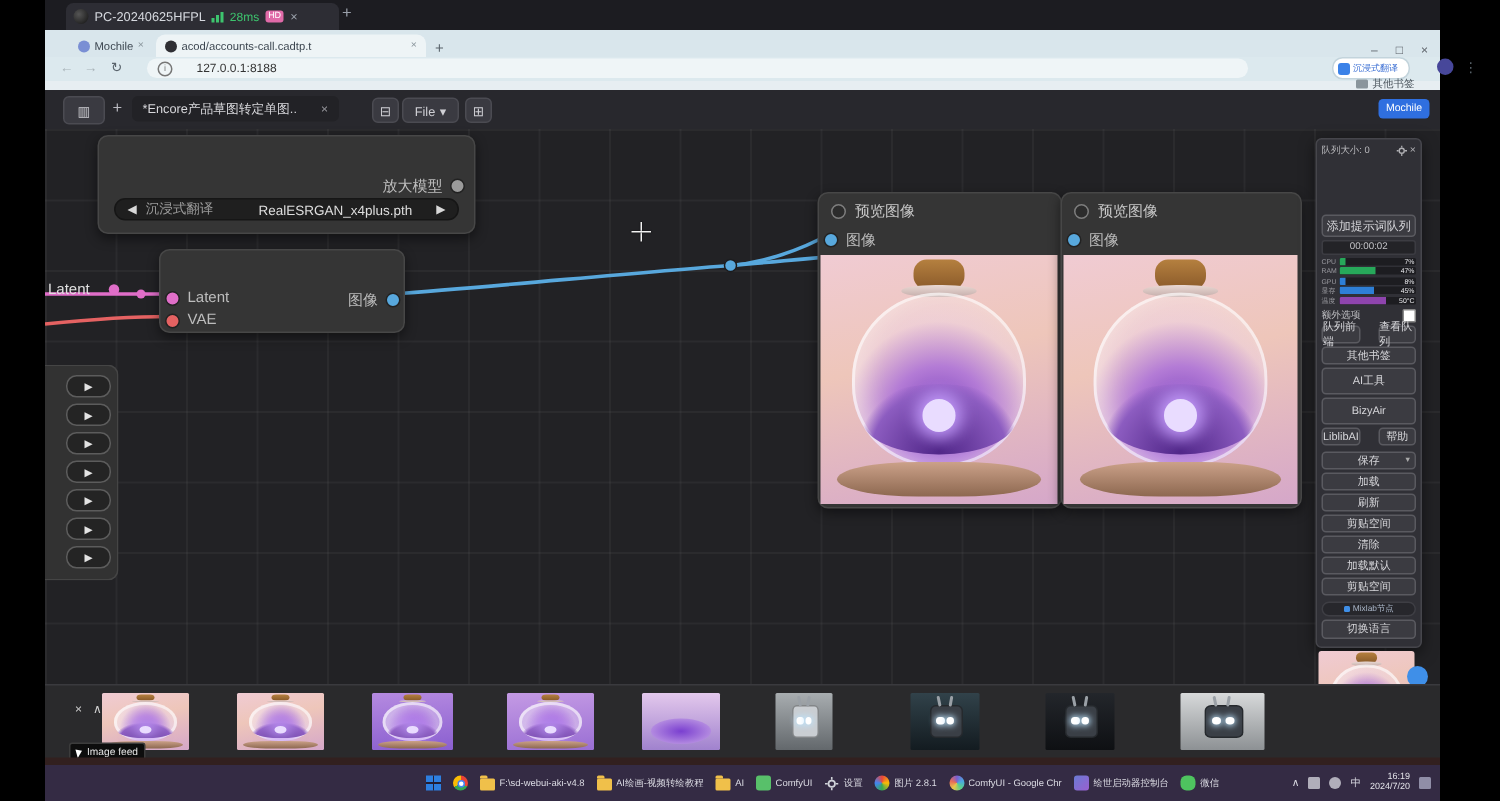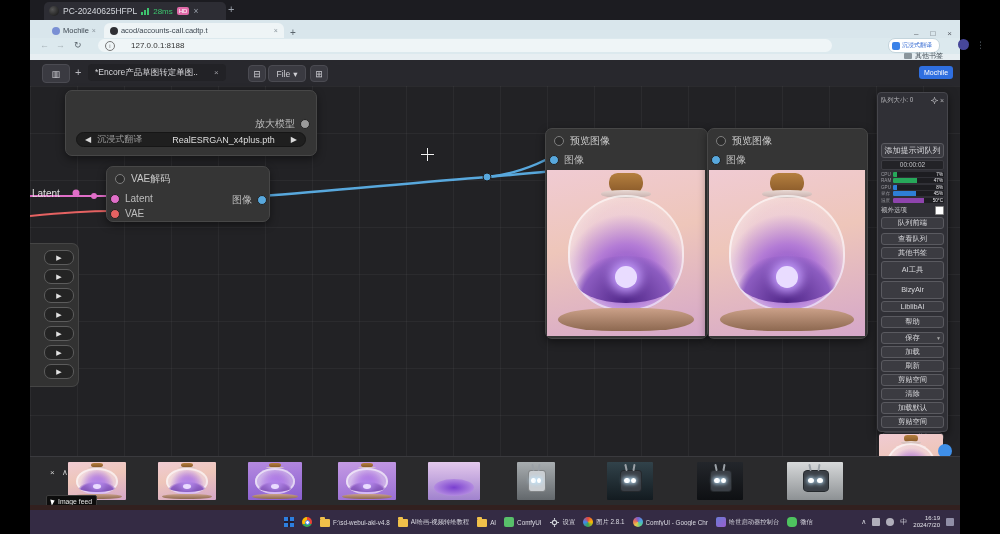--- a/index.html
+++ b/index.html
@@ -113,21 +113,21 @@
   .sbtn.big{height:13px;font-size:8px;margin-top:38px;}
   .sbtn.tall{height:16px;}
   .timer{background:#232327;border:1px solid #3c3c42;border-radius:2px;color:#c4c4c8;font-size:6.5px;
          text-align:center;height:8px;line-height:8px;margin-top:2px;}
   .mrow{display:flex;align-items:center;gap:2px;height:5px;margin-top:1.5px;font-size:4.6px;color:#9a9aa0;}
   .mbar{flex:1;height:5px;background:#1d1d21;border-radius:1px;position:relative;overflow:hidden;}
   .mfill{position:absolute;left:0;top:0;bottom:0;}
   .mval{position:absolute;right:1px;top:0;font-size:4.6px;color:#e8e8ec;line-height:5px;}
   .chkrow{display:flex;align-items:center;justify-content:space-between;font-size:6.5px;color:#c0c0c4;margin-top:3px;}
   .chk{width:7px;height:7px;background:#fff;border:1px solid #888;border-radius:1px;}
-  .duo{display:flex;gap:2px;flex-direction:column;}
+  .duo{display:flex;gap:12px;}
   .duo .sbtn{flex:1;}
   .mixpill{background:#27272c;border:1px solid #3e3e44;border-radius:6px;height:8px;margin-top:4px;
            display:flex;align-items:center;justify-content:center;gap:2px;font-size:5.6px;color:#aab6c8;}
   .mixdot{width:4px;height:4px;border-radius:1px;background:#3f8fe8;}
   .share{background:linear-gradient(90deg,#59b0e8,#5ae8a2);color:#123;font-weight:bold;border:none;}
   .sb-spacer{height:46px;}
 
   
   #feed{left:30px;top:456px;width:930px;height:49px;background:#2a2a2c;border-top:1px solid #3a3a3e;}
   .feedico{position:absolute;top:11px;font-size:8px;color:#cfcfcf;}
@@ -300,24 +300,20 @@
     </div>
     <div class="widgetpill" style="left:10px;top:41px;width:230px;height:15px;box-sizing:border-box;">
       <span class="arr">◀</span>
       <span>沉浸式翻译</span>
       <span class="wval">RealESRGAN_x4plus.pth</span>
       <span class="arr">▶</span>
     </div>
   </div>
 
   <div class="node" style="left:106px;top:166px;width:162px;height:54px;">
-    <div class="ntitle">
-      <span class="ndot"></span>
-      <span>VAE解码</span>
-    </div>
     <div class="port" style="left:3px;top:26px;">
       <span class="pdot" style="background:#e06ec8;"></span>
       <span>Latent</span>
     </div>
     <div class="port" style="left:3px;top:41px;">
       <span class="pdot" style="background:#e56262;"></span>
       <span>VAE</span>
     </div>
     <div class="port" style="right:2px;top:26px;">
       <span>图像</span>

